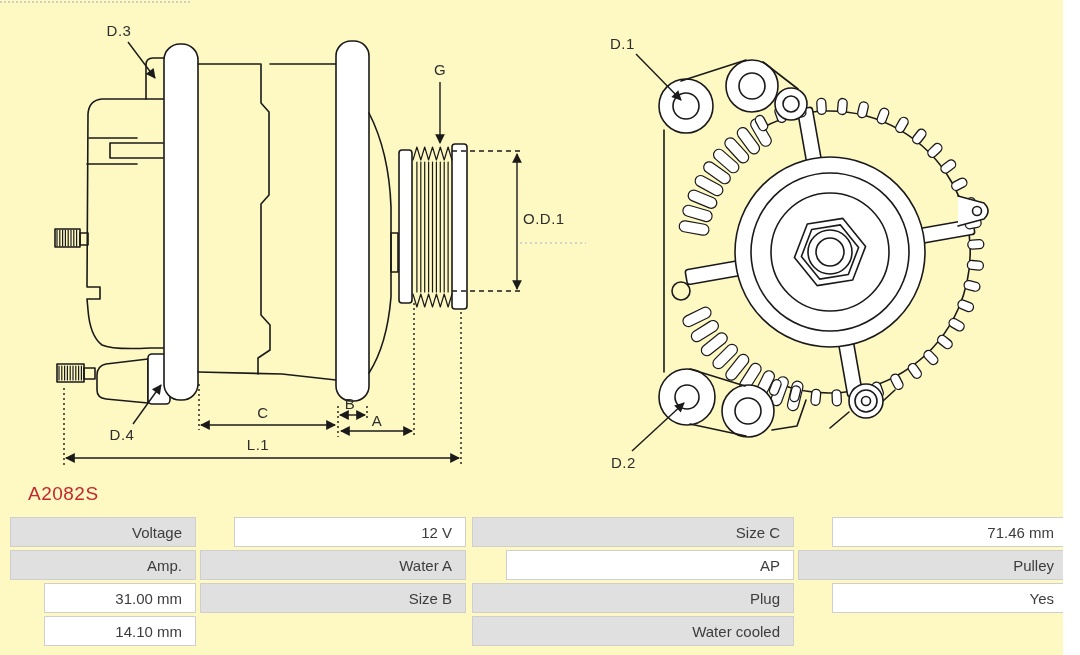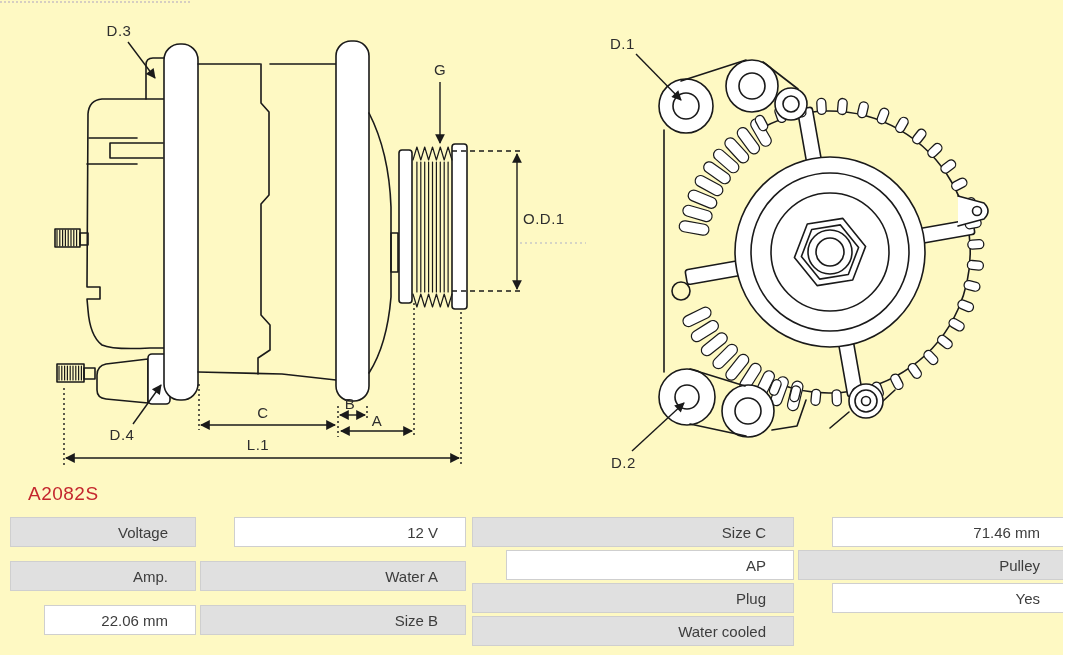--- a/index.html
+++ b/index.html
@@ -5,21 +5,21 @@
   html,body{margin:0;padding:0;background:#fff;font-family:"Liberation Sans",sans-serif;}
   .page{position:relative;width:1063px;height:655px;background:#fef9c3;overflow:hidden;}
   .top-artifact{position:absolute;left:0;top:1px;width:190px;height:0;border-top:2px dotted #d5cec2;}
   svg text{font-family:"Liberation Sans",sans-serif;fill:#2e2e2e;font-size:15px;letter-spacing:.5px;}
   .part-title{position:absolute;left:16px;top:483px;font-size:19px;font-weight:400;color:#c4272e;letter-spacing:.5px;margin-left:12px;}
   .spec-tables{position:absolute;left:10px;top:517px;display:flex;gap:6px;}
   .spec-table{display:grid;row-gap:3px;column-gap:4px;}
   .spec-table.left{width:456px;grid-template-columns:186px 1fr;}
   .spec-table.right{width:596px;grid-template-columns:322px 1fr;}
   .cell{height:30px;line-height:30px;border:1px solid #cfcfcf;text-align:right;
-        padding-right:27px;font-size:15px;color:#3d3d3d;box-sizing:border-box;}
+        padding-right:13px;font-size:15px;color:#3d3d3d;box-sizing:border-box;}
   .cell.label{background:#e0e0e0;}
   .cell.value{background:#ffffff;margin-left:34px;}
 </style>
 </head>
 <body>
 
 <div class="page">
   <div class="top-artifact"></div>
 
   <svg width="1080" height="480" viewBox="0 0 1080 480">
@@ -222,22 +222,23 @@
   </svg>
 
   <div class="part-title">A2082S</div>
 
   <div class="spec-tables">
     <div class="spec-table left">
       <div class="cell label">Voltage</div>
       <div class="cell value">12 V</div>
       <div class="cell label">Amp.</div>
       <div class="cell label">Water A</div>
-      <div class="cell value">22.06 mm</div>
+      <div class="cell value">31.00 mm</div>
       <div class="cell label">Size B</div>
+      <div class="cell value">14.10 mm</div>
     </div>
     <div class="spec-table right">
       <div class="cell label">Size C</div>
       <div class="cell value">71.46 mm</div>
       <div class="cell value">AP</div>
       <div class="cell label">Pulley</div>
       <div class="cell label">Plug</div>
       <div class="cell value">Yes</div>
       <div class="cell label">Water cooled</div>
     </div>

